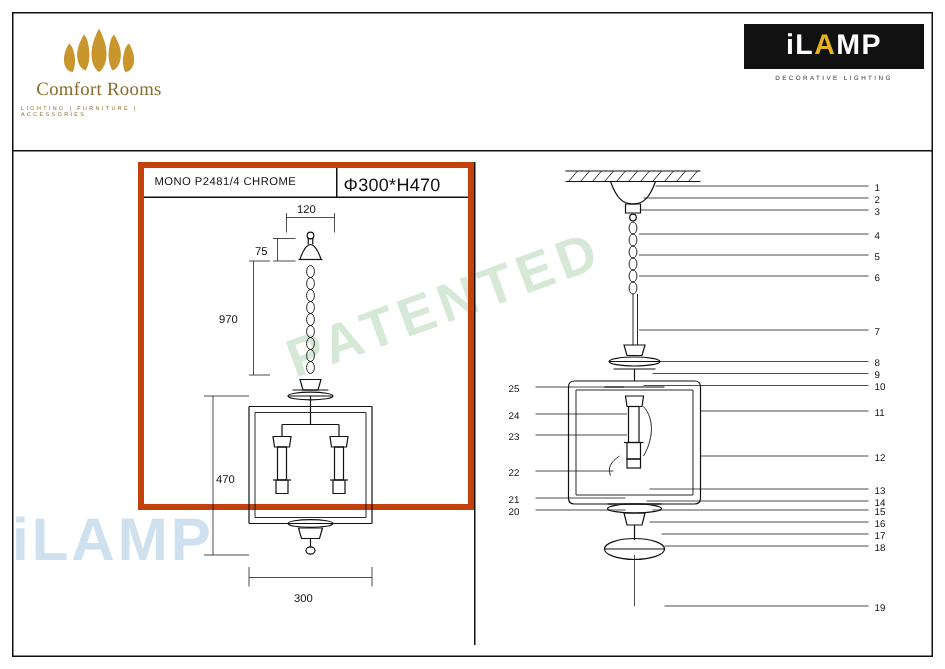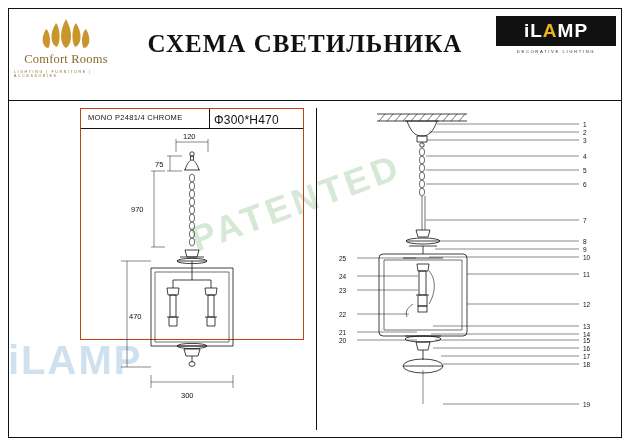--- a/index.html
+++ b/index.html
@@ -16,21 +16,21 @@
   .main-title{position:absolute;left:120px;top:30px;width:370px;text-align:center;font-family:"Liberation Serif",serif;font-size:25px;letter-spacing:1px;color:#111;font-weight:700;}
 
   .ilamp{position:absolute;right:14px;top:16px;width:120px;text-align:center;}
   .ilamp-box{background:#111;color:#fff;padding:5px 6px 6px 6px;font-size:19px;font-weight:700;letter-spacing:1px;line-height:1;font-family:"Liberation Sans",sans-serif;}
   .ilamp-box .a-glyph{color:#e8b21a;}
   .ilamp-sub{font-size:4.2px;letter-spacing:1.6px;color:#333;margin-top:3px;}
 
   .head-rule{position:absolute;left:8px;top:100px;width:614px;height:1px;background:#111;}
 
   
-  .panel-left{position:absolute;left:80px;top:108px;width:224px;height:232px;border:1px solid #c2410c;box-sizing:border-box;}
+  .panel-left{position:absolute;left:92px;top:108px;width:224px;height:232px;border:4px solid #c2410c;box-sizing:border-box;}
   .panel-left .lbl-row{position:absolute;left:0;top:0;width:100%;height:20px;border-bottom:1px solid #111;box-sizing:border-box;}
   .panel-left .lbl-model{position:absolute;left:7px;top:4px;font-size:7.5px;letter-spacing:.3px;color:#111;}
   .panel-left .lbl-dims{position:absolute;left:133px;top:4px;font-size:12px;letter-spacing:.2px;color:#111;}
   .vdiv{position:absolute;left:128px;top:0;width:1px;height:20px;background:#111;}
 
   .panel-right{position:absolute;left:316px;top:108px;width:306px;height:322px;box-sizing:border-box;border-left:1px solid #111;}
 
   
   .wm{position:absolute;color:#cfe3cf;font-weight:700;user-select:none;pointer-events:none;}
   .wm-patented{left:186px;top:182px;font-size:36px;letter-spacing:4px;transform:rotate(-20deg);color:#d6e8d6;}
@@ -59,21 +59,20 @@
         <path d="M21 7 C18 12 16 17 16.5 22 C17 27 19 30 22 31 C24 28 25 23 24.5 18 C24 13 23 9 21 7 Z"></path>
         <path d="M41 7 C44 12 46 17 45.5 22 C45 27 43 30 40 31 C38 28 37 23 37.5 18 C38 13 39 9 41 7 Z"></path>
         <path d="M11 13 C8 18 7 23 8 27 C9 30 11 32 13.5 32 C15 29 15.5 24 14.5 20 C13.8 16.5 12.6 14 11 13 Z"></path>
         <path d="M51 13 C54 18 55 23 54 27 C53 30 51 32 48.5 32 C47 29 46.5 24 47.5 20 C48.2 16.5 49.4 14 51 13 Z"></path>
       </g>
     </svg>
     <div class="logo-name">Comfort Rooms</div>
     <div class="logo-sub">LIGHTING  |  FURNITURE  |  ACCESSORIES</div>
   </div>
 
-  <div class="main-title">СХЕМА СВЕТИЛЬНИКА</div>
 
   <div class="ilamp">
     <div class="ilamp-box"><span>iL</span><span class="a-glyph">A</span><span>MP</span></div>
     <div class="ilamp-sub">DECORATIVE  LIGHTING</div>
   </div>
 
   <div class="head-rule"></div>
 
   <div class="wm wm-patented">PATENTED</div>
   <div class="wm wm-ilamp"><span>iL</span><span class="a-glyph">A</span><span>MP</span></div>

